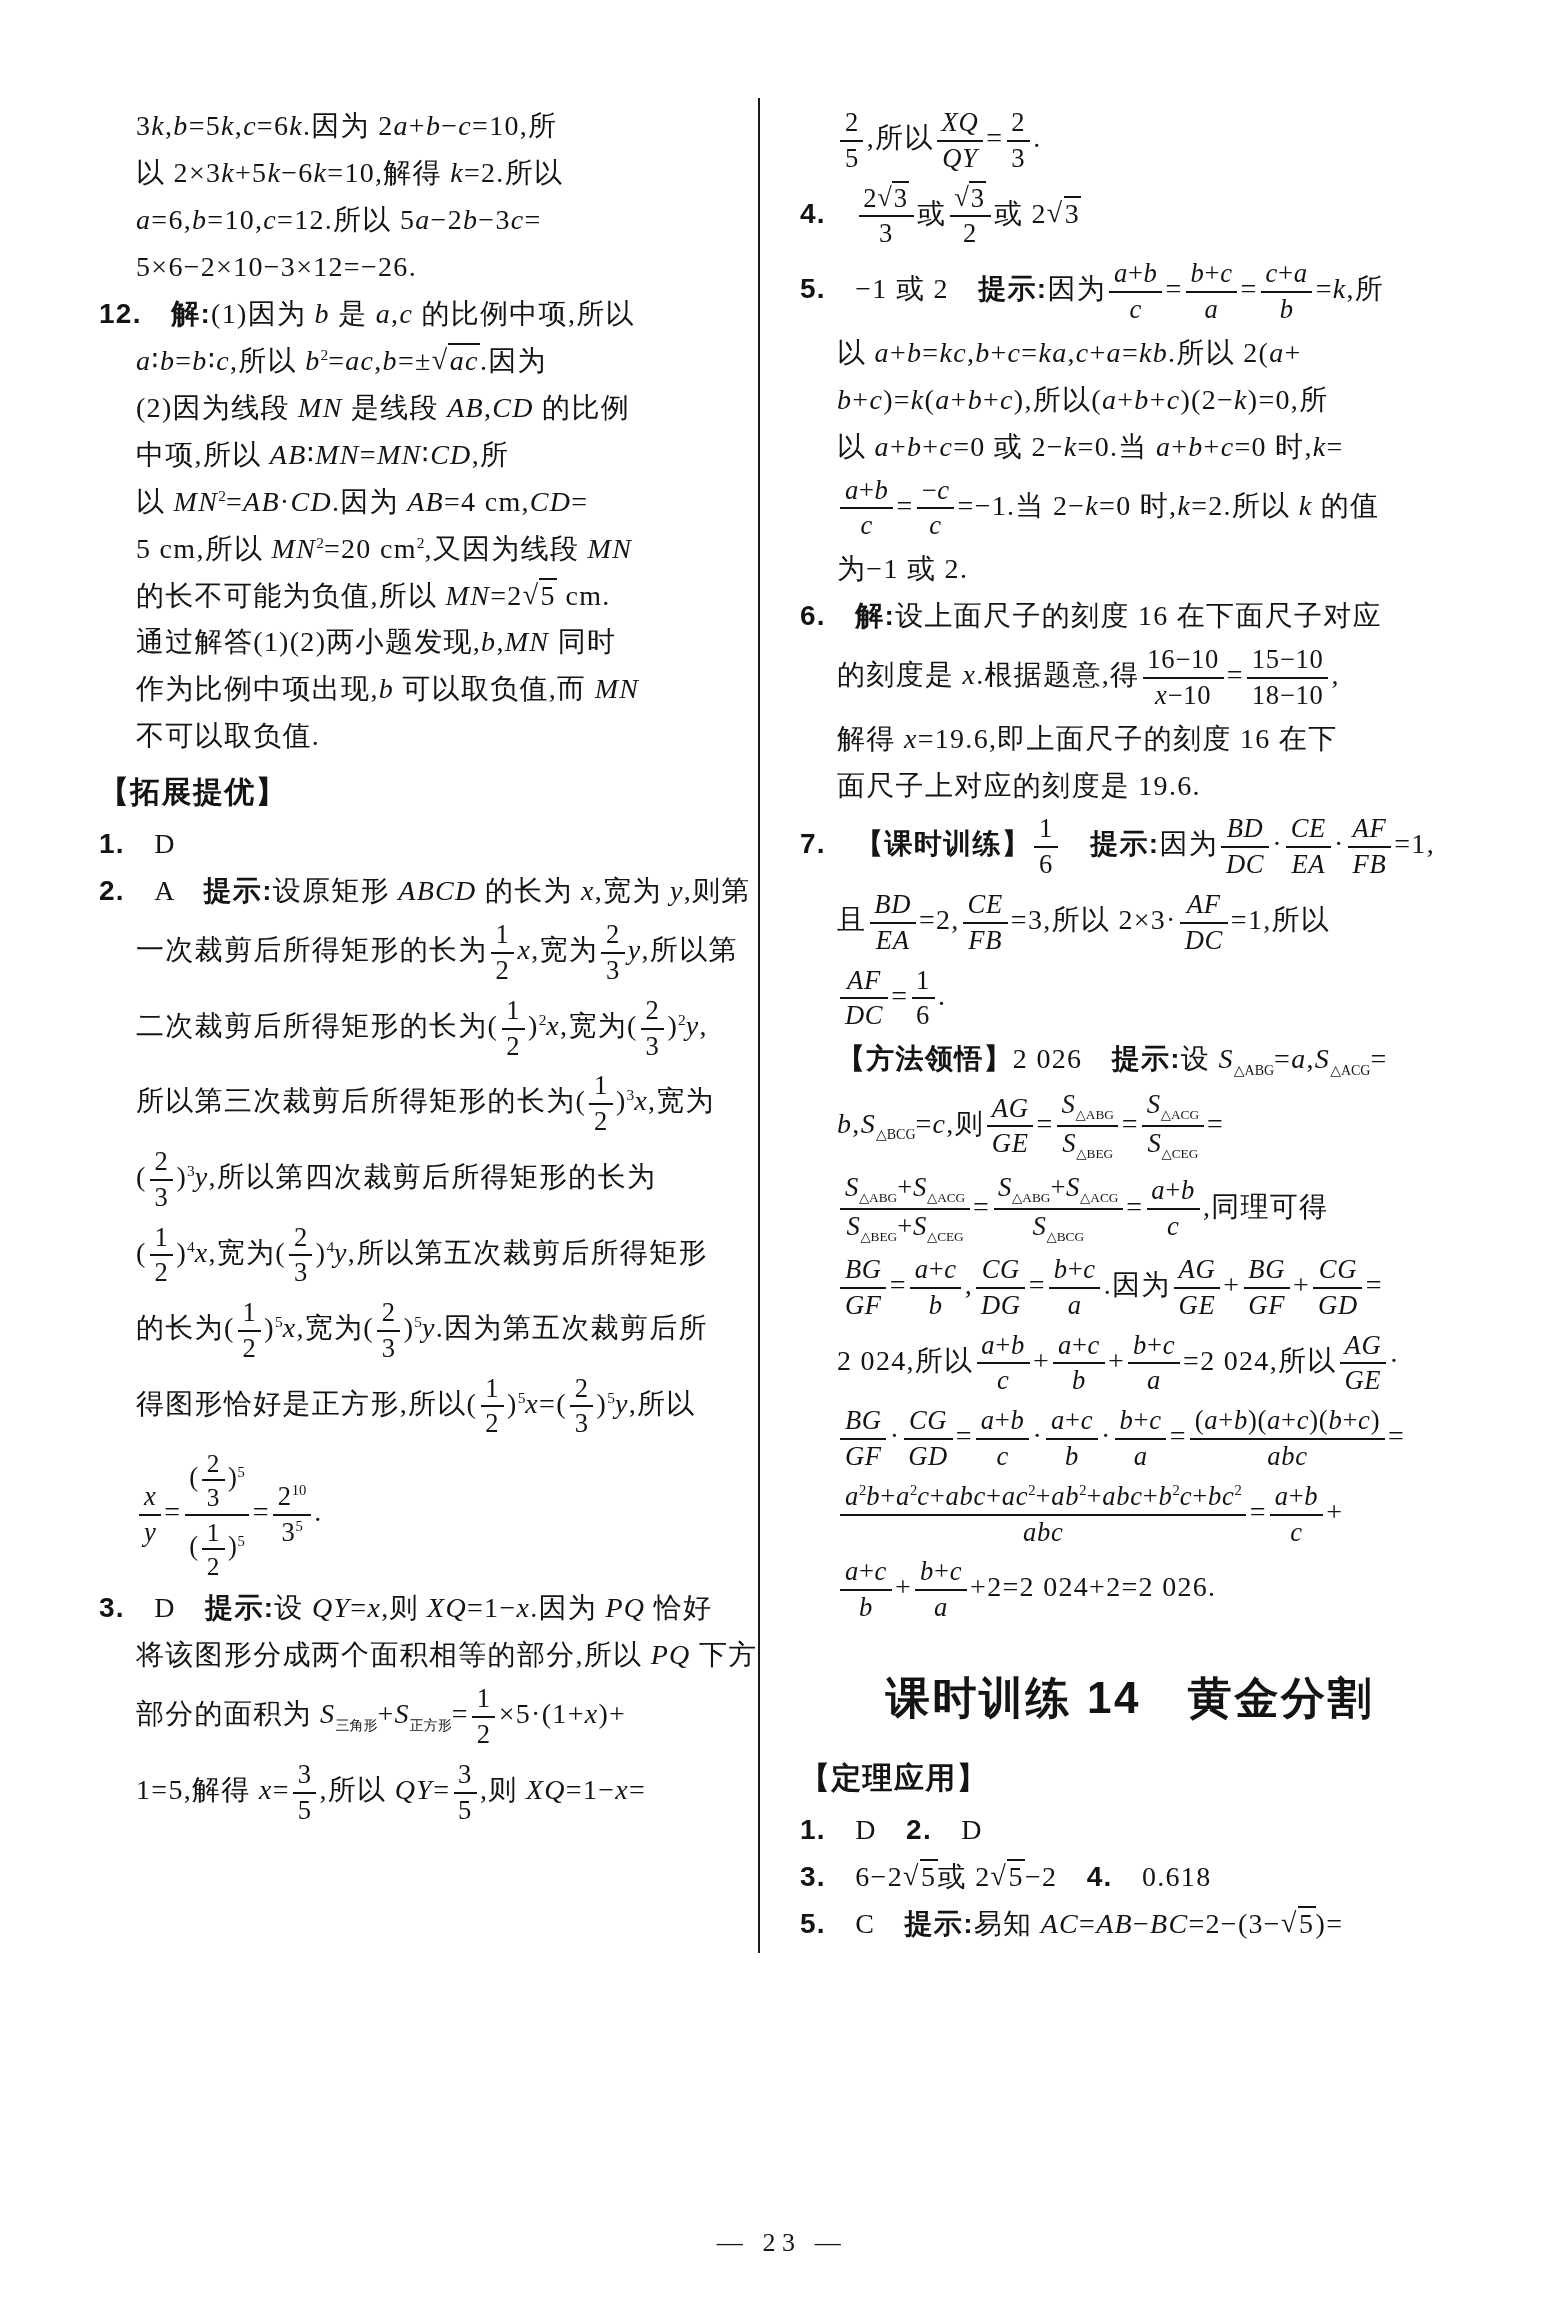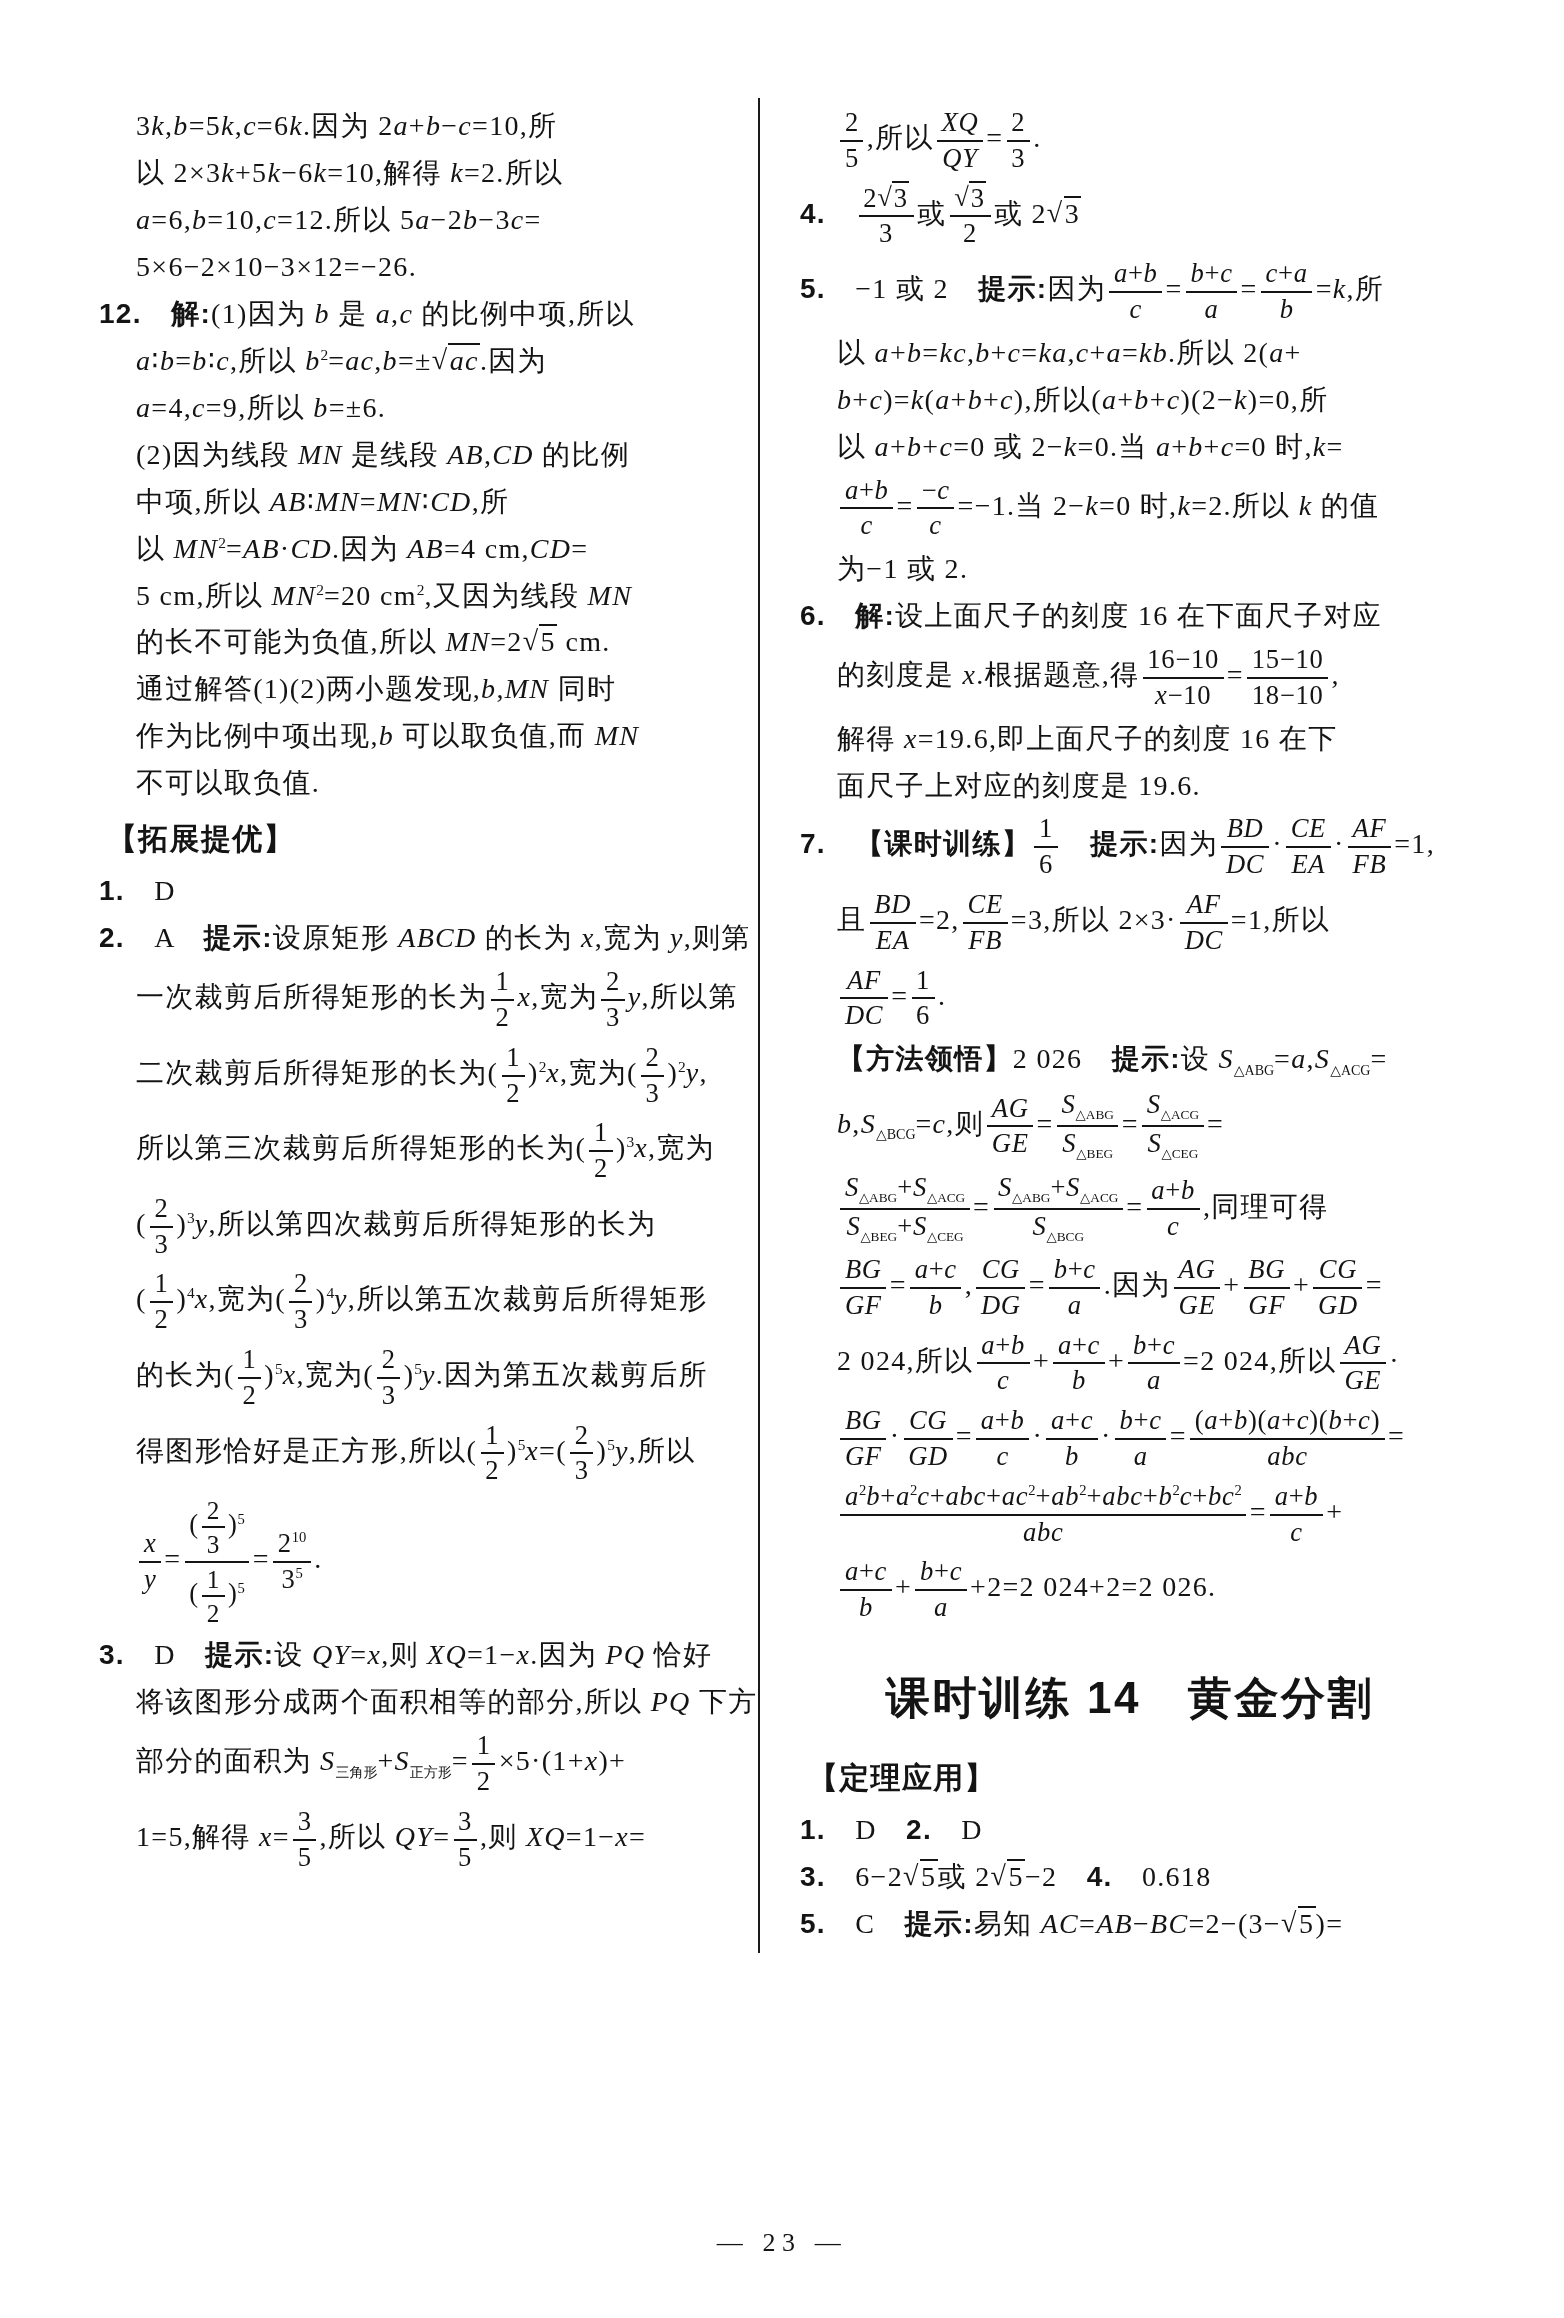--- a/index.html
+++ b/index.html
@@ -27,21 +27,21 @@
 
   .line {
     margin: 10px 0;
     line-height: 1.32;
     letter-spacing: 1.3px;
     white-space: nowrap;
   }
   .section-header {
     font-weight: 700;
     font-family: "Liberation Sans", "DejaVu Sans", sans-serif;
-    margin: 17px 0 13px 8px;
+    margin: 17px 0 13px 0;
     font-size: 30px;
     letter-spacing: 1.3px;
   }
   .lesson-heading {
     text-align: center;
     font-weight: 700;
     font-family: "Liberation Sans", "DejaVu Sans", sans-serif;
     font-size: 44px;
     margin: 46px 0 30px 0;
     letter-spacing: 2.6px;
@@ -82,21 +82,20 @@
   <div class="column left">
       <div class="block para">
         <div class="line">3<span class="i">k</span>,<span class="i">b</span>=5<span class="i">k</span>,<span class="i">c</span>=6<span class="i">k</span>.因为 2<span class="i">a</span>+<span class="i">b</span>−<span class="i">c</span>=10,所</div>
         <div class="line">以 2×3<span class="i">k</span>+5<span class="i">k</span>−6<span class="i">k</span>=10,解得 <span class="i">k</span>=2.所以</div>
         <div class="line"><span class="i">a</span>=6,<span class="i">b</span>=10,<span class="i">c</span>=12.所以 5<span class="i">a</span>−2<span class="i">b</span>−3<span class="i">c</span>=</div>
         <div class="line">5×6−2×10−3×12=−26.</div>
       </div>
       <div class="block item">
         <div class="line first"><span class="b">12.</span>　<span class="b">解:</span>(1)因为 <span class="i">b</span> 是 <span class="i">a</span>,<span class="i">c</span> 的比例中项,所以</div>
         <div class="line"><span class="i">a</span>∶<span class="i">b</span>=<span class="i">b</span>∶<span class="i">c</span>,所以 <span class="i">b</span><sup>2</sup>=<span class="i">ac</span>,<span class="i">b</span>=±<span class="sqrt"><span class="rad">√</span><span class="sqrt-arg"><span class="i">ac</span></span></span>.因为</div>
-        <div class="line"><span class="i">a</span>=4,<span class="i">c</span>=9,所以 <span class="i">b</span>=±6.</div>
         <div class="line">(2)因为线段 <span class="i">MN</span> 是线段 <span class="i">AB</span>,<span class="i">CD</span> 的比例</div>
         <div class="line">中项,所以 <span class="i">AB</span>∶<span class="i">MN</span>=<span class="i">MN</span>∶<span class="i">CD</span>,所</div>
         <div class="line">以 <span class="i">MN</span><sup>2</sup>=<span class="i">AB</span>·<span class="i">CD</span>.因为 <span class="i">AB</span>=4 cm,<span class="i">CD</span>=</div>
         <div class="line">5 cm,所以 <span class="i">MN</span><sup>2</sup>=20 cm<sup>2</sup>,又因为线段 <span class="i">MN</span></div>
         <div class="line">的长不可能为负值,所以 <span class="i">MN</span>=2<span class="sqrt"><span class="rad">√</span><span class="sqrt-arg">5</span></span> cm.</div>
         <div class="line">通过解答(1)(2)两小题发现,<span class="i">b</span>,<span class="i">MN</span> 同时</div>
         <div class="line">作为比例中项出现,<span class="i">b</span> 可以取负值,而 <span class="i">MN</span></div>
         <div class="line">不可以取负值.</div>
       </div>
       <div class="section-header">【拓展提优】</div>

